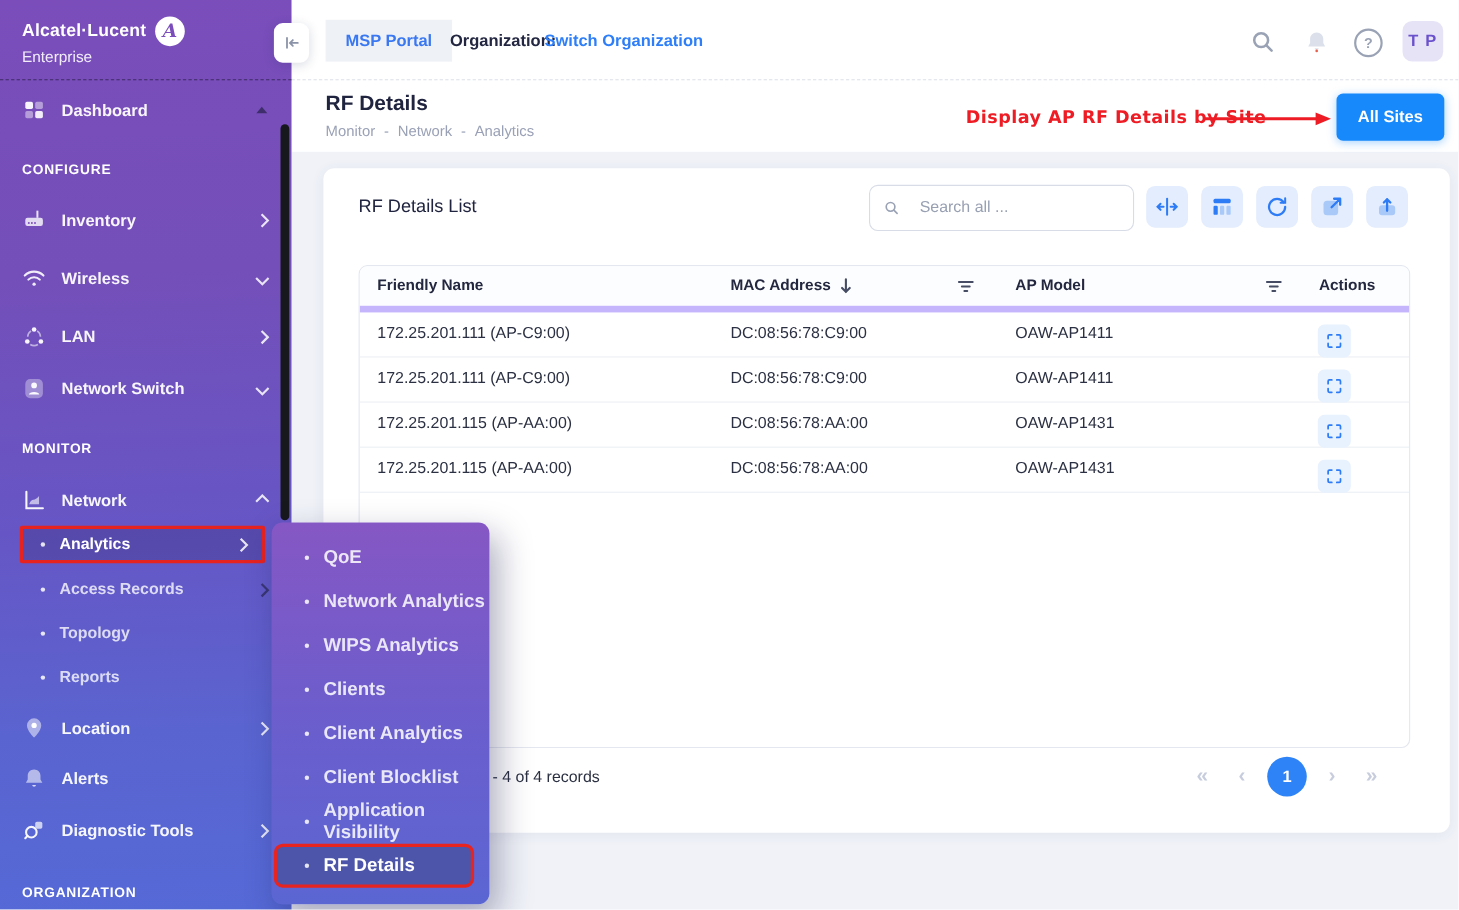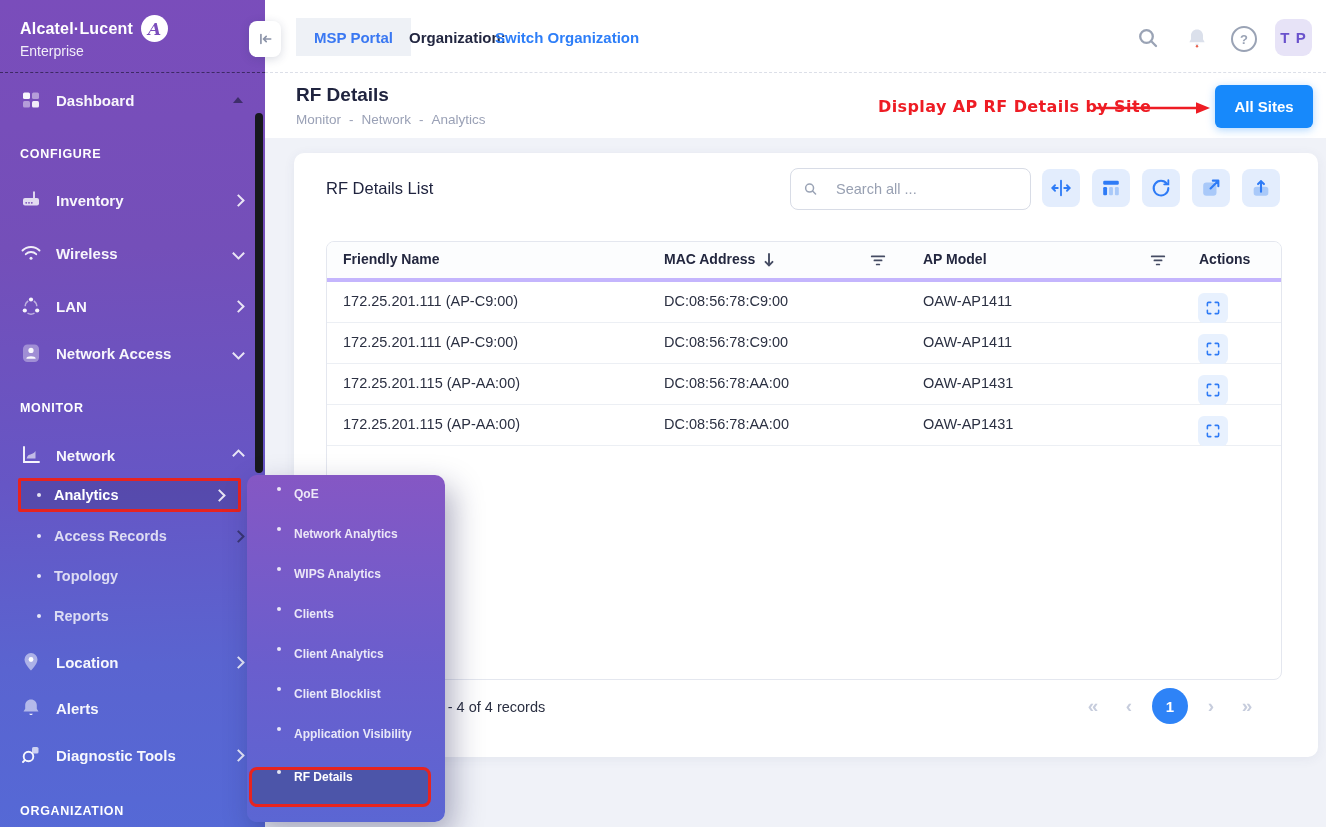--- a/index.html
+++ b/index.html
@@ -34,22 +34,22 @@
   .chev.r{transform:rotate(-45deg)} .chev.d{transform:rotate(45deg)} .chev.u{transform:rotate(-135deg)}
   .tri-up{width:0;height:0;border-left:5px solid transparent;border-right:5px solid transparent;
         border-bottom:6px solid rgba(25,25,55,.6)}
   .sub-active{left:18px;width:223px;height:34px;border:3px solid #e7231f;border-radius:2px;
     background:rgba(22,16,60,.18);padding:0 14px 0 16px;color:#fff}
 
   
   .flyout{position:absolute;left:247px;top:475px;width:198px;height:347px;border-radius:10px;
     background:linear-gradient(180deg,#8557c4 0%,#6a5ecd 55%,#5b66d3 100%);
     box-shadow:8px 12px 30px rgba(30,30,80,.35);box-sizing:border-box;padding-top:12px;z-index:30}
-  .fly-item{height:40px;display:flex;box-sizing:border-box;padding-left:30px;gap:13px;
-    color:rgba(255,255,255,.85);font-size:12px;font-weight:600;cursor:pointer}
+  .fly-item{height:40px;display:flex;align-items:center;box-sizing:border-box;padding-left:30px;gap:13px;
+    color:rgba(255,255,255,.85);font-size:17px;font-weight:600;cursor:pointer}
   .fly-active{margin:0 14px 0 2px;border:3px solid #e7241f;border-radius:8px;background:#4c55a9;
     padding-left:25px;color:#fff}
 
   
   .tophdr{position:absolute;left:265px;top:0;width:1061px;height:138px;background:#fff}
   .hdr-dash{position:absolute;left:265px;top:72px;width:1061px;border-top:1px dashed #dcdfe8}
   .collapse-btn{position:absolute;left:249px;top:21px;width:32px;height:36px;background:#fff;border-radius:8px;
     box-shadow:0 2px 10px rgba(40,50,90,.18);display:flex;align-items:center;justify-content:center;z-index:20;cursor:pointer}
   .msp-chip{position:absolute;left:296px;top:18px;height:38px;padding:0 18px;background:#eef1f6;border-radius:0;
     color:#3a78f2;font-weight:700;font-size:15px;display:flex;align-items:center;cursor:pointer}
@@ -79,21 +79,21 @@
     box-sizing:border-box;background:#fff;display:flex;align-items:center;gap:16px;padding:0 12px}
   .search input{border:none;outline:none;font-size:14.5px;color:#394056;width:100%;background:transparent;
     font-family:"Liberation Sans",sans-serif}
   .search input::placeholder{color:#98a0b2}
   .tb-btn{position:absolute;top:169px;width:38px;height:38px;border-radius:8px;background:#e3edfd;
     display:flex;align-items:center;justify-content:center;cursor:pointer}
 
   
   .table{position:absolute;left:326px;top:241px;width:956px;height:439px;border:1px solid #e4e7ef;border-radius:8px;
     box-sizing:border-box;background:#fff;overflow:hidden}
-  .th-row{position:relative;height:36px;border-bottom:4px solid #c4b5fd;background:#fcfdfe;
+  .th-row{position:relative;height:36px;border-bottom:6px solid #c4b5fd;background:#fcfdfe;
     font-size:14px;font-weight:700;color:#23273f}
   .th-row span{position:absolute;top:9px}
   .t-row{position:relative;height:40px;border-bottom:1px solid #ecEFf4;font-size:14.5px;color:#2b3042}
   .t-row span{position:absolute;top:11px}
   .c1{left:16px}.c2{left:337px}.c3{left:596px}
   .th-sort{position:absolute;left:434px;top:8px}
   .th-filter1{position:absolute;left:542px;top:9px;cursor:pointer}
   .th-filter2{position:absolute;left:822px;top:9px;cursor:pointer}
   .th-actions{left:872px}
   .act-btn{position:absolute;left:871px;top:5px;width:30px;height:30px;border-radius:6px;background:#e8f1fe;
@@ -177,21 +177,21 @@
     </div>
 
     <div class="sb-item" style="top:338px">
       <span class="ic">
         <svg width="22" height="22" viewBox="0 0 22 22">
             <rect x="3" y="2.5" width="16" height="17.5" rx="4.5" fill="#fff" opacity=".35"></rect>
             <circle cx="11" cy="8.4" r="2.6" fill="#fff" opacity=".95"></circle>
             <path d="M6.3 16.7c0-3.2 9.4-3.2 9.4 0" fill="#fff" opacity=".95"></path>
           </svg>
       </span>
-      <span class="sb-label">Network Access</span>
+      <span class="sb-label">Network Switch</span>
       <span class="chev d"></span>
     </div>
 
     <div class="sb-sec" style="top:401px">MONITOR</div>
 
     <div class="sb-item" style="top:440px">
       <span class="ic">
         <svg width="22" height="22" viewBox="0 0 22 22">
             <path d="M4 3v15h15" stroke="#fff" stroke-width="1.9" fill="none" stroke-linecap="round" opacity=".95"></path>
             <path d="M6.5 14.5c2.5-6.5 5-2 9-7.5v7.5z" fill="#fff" opacity=".6"></path>

